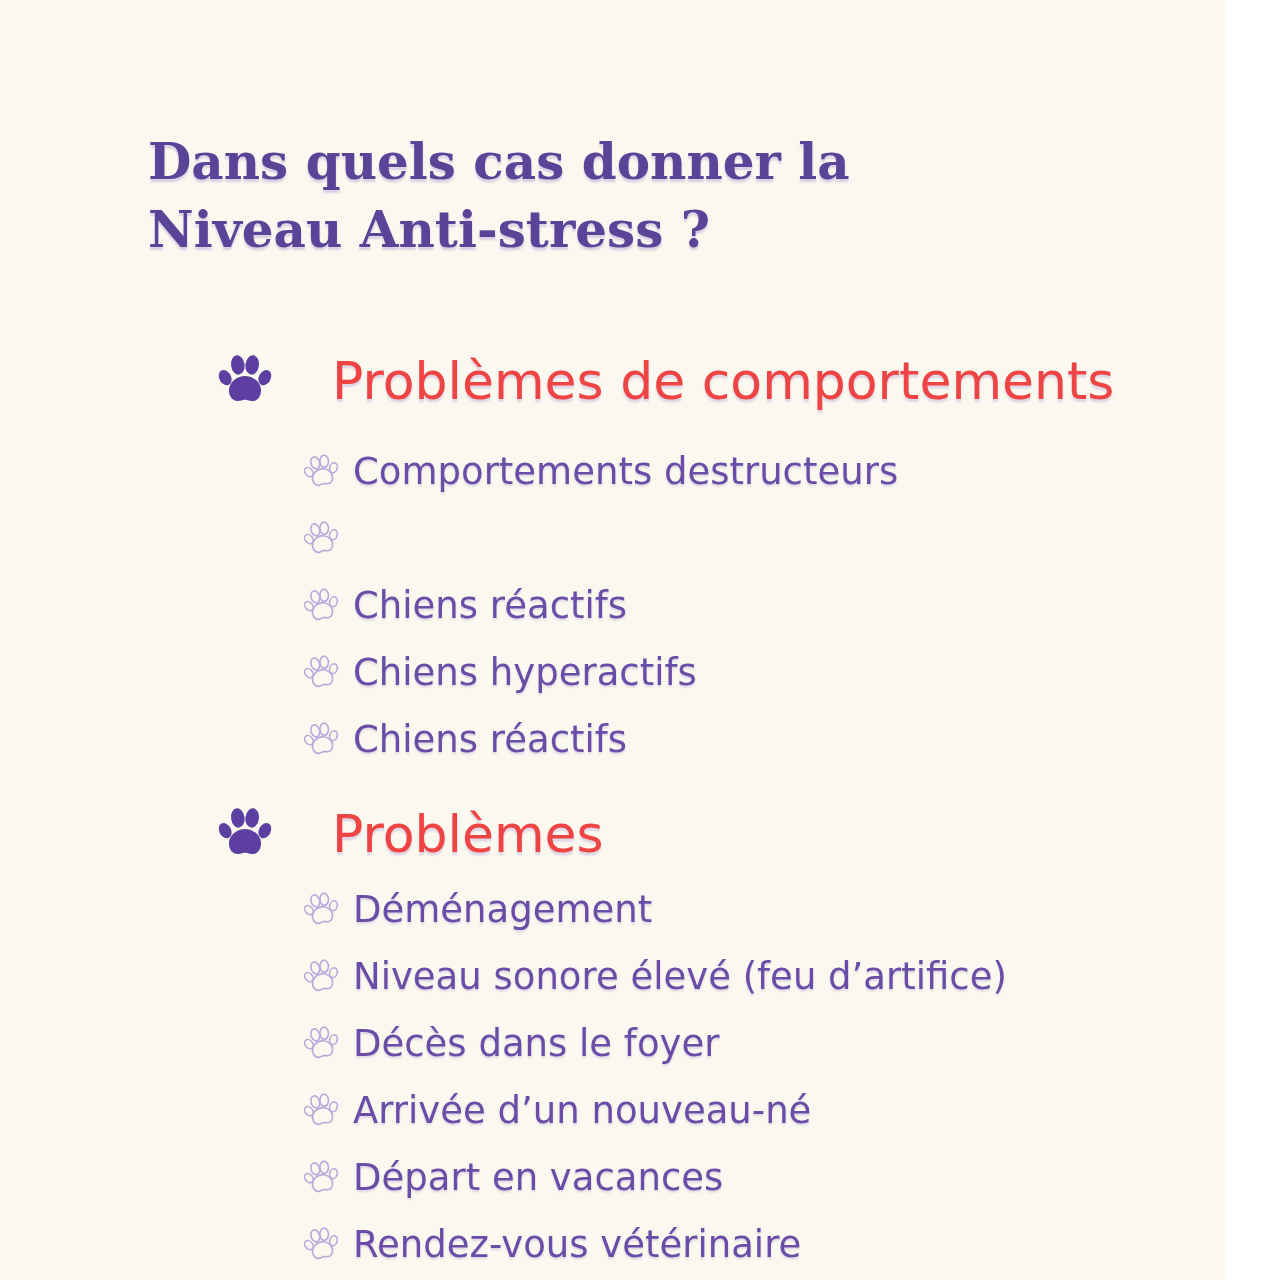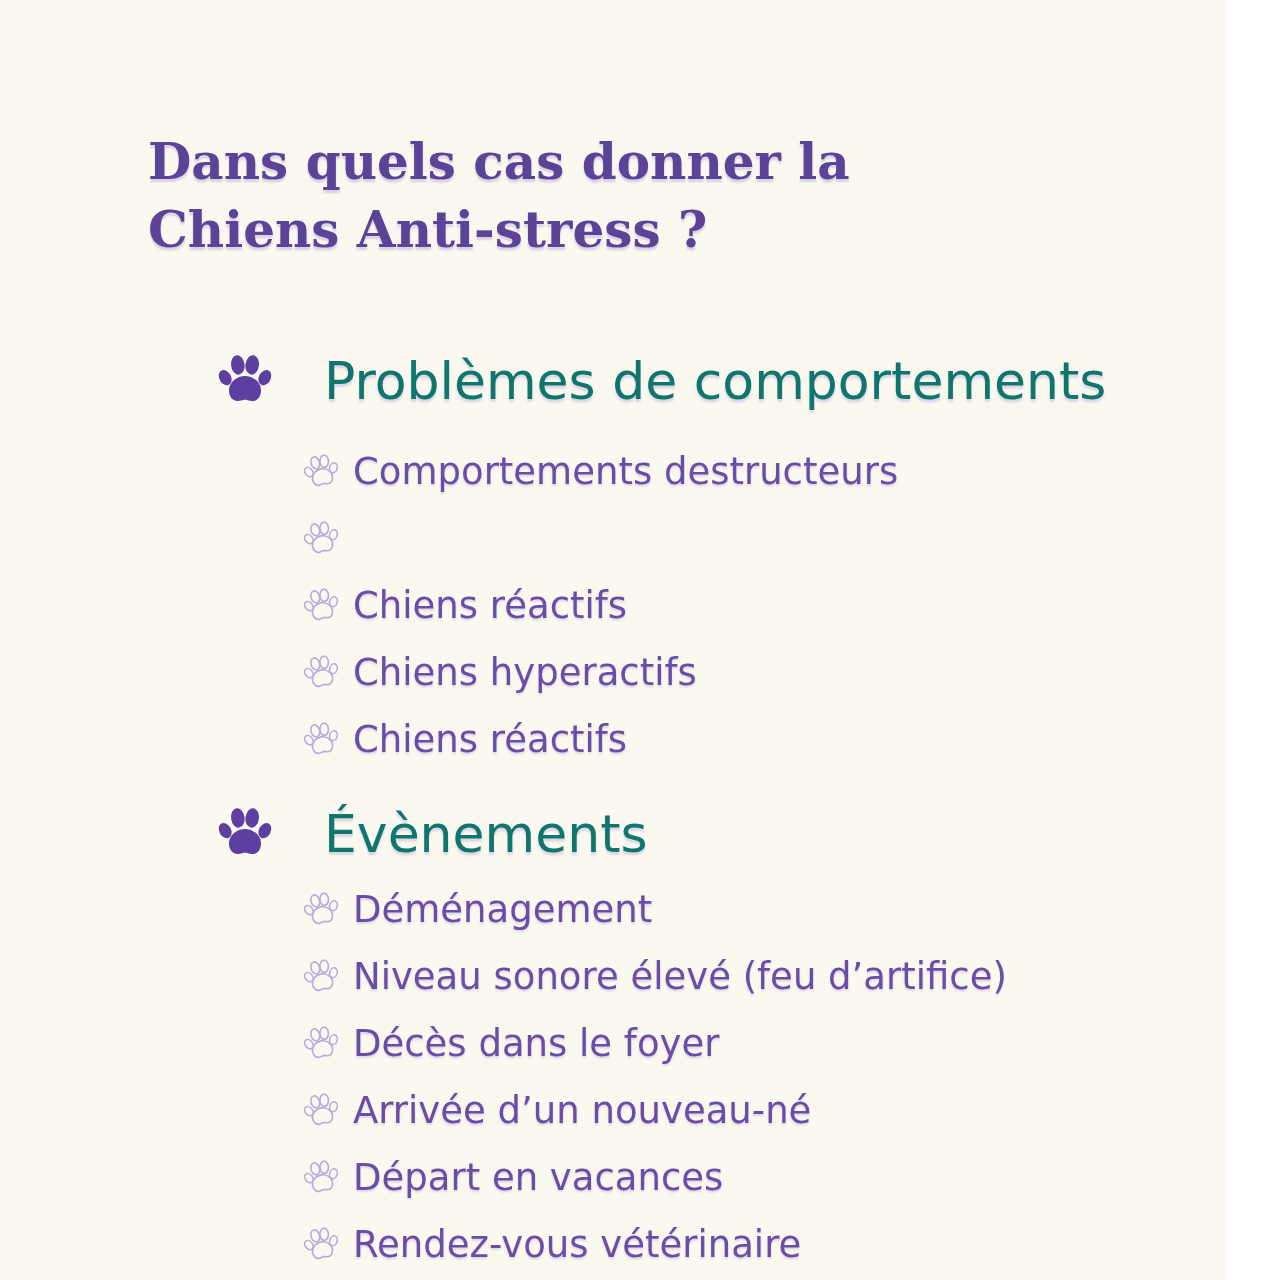--- a/index.html
+++ b/index.html
@@ -32,24 +32,24 @@
     position: absolute;
     left: 216px;
     display: flex;
     align-items: center;
     gap: 50px;
     height: 58px;
   }
   .group-head.g1 { top: 352px; }
   .group-head.g2 { top: 805px; }
   .group-heading {
-    margin: 0;
+    margin: 8px;
     font-size: 52px;
     font-weight: 400;
-    color: #0f766e;
+    color: #ef4444;
     white-space: nowrap;
     text-shadow: 0 3px 2px rgba(155, 133, 205, 0.30);
   }
   .paw-solid {
     width: 58px;
     height: 54px;
     color: #5C3FA0;
     flex: 0 0 auto;
   }
   .paw-solid svg { width: 100%; height: 100%; display: block; }
@@ -99,21 +99,21 @@
       <ellipse cx="55.5" cy="28" rx="7" ry="9.5" transform="rotate(28 55.5 28)"></ellipse>
       <path d="M32 26 C41 26 51 33 51 43 C51 52 45 57 38.5 55.5 C35 54.7 33.5 54.2 32 54.2 C30.5 54.2 29 54.7 25.5 55.5 C19 57 13 52 13 43 C13 33 23 26 32 26 Z"></path>
     </g>
   </defs>
 </svg>
 
 <div class="canvas">
 
   <h1 class="title">
     <span class="line">Dans quels cas donner la</span>
-    <span class="line">Chiens Anti-stress ?</span>
+    <span class="line">Niveau Anti-stress ?</span>
   </h1>
 
   <div class="group-head g1">
     <span class="paw-solid">
       <svg viewBox="0 0 64 64" fill="currentColor">
           <use href="#paw-shape"></use>
         </svg>
     </span>
     <h2 class="group-heading">Problèmes de comportements</h2>
   </div>
@@ -159,21 +159,21 @@
       <span class="item-text">Chiens réactifs</span>
     </li>
   </ul>
 
   <div class="group-head g2">
     <span class="paw-solid">
       <svg viewBox="0 0 64 64" fill="currentColor">
           <use href="#paw-shape"></use>
         </svg>
     </span>
-    <h2 class="group-heading">Évènements</h2>
+    <h2 class="group-heading">Problèmes</h2>
   </div>
 
   <ul class="items l2">
     <li>
       <span class="paw-outline">
         <svg viewBox="0 0 64 64" fill="none" stroke="currentColor" stroke-width="3">
             <use href="#paw-shape"></use>
           </svg>
       </span>
       <span class="item-text">Déménagement</span>

